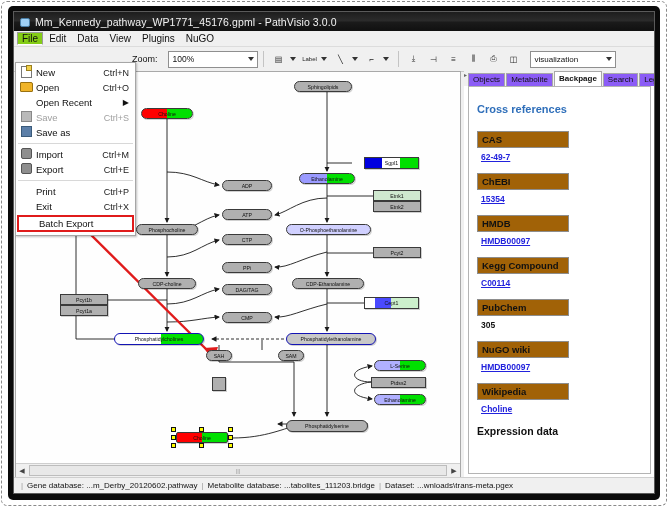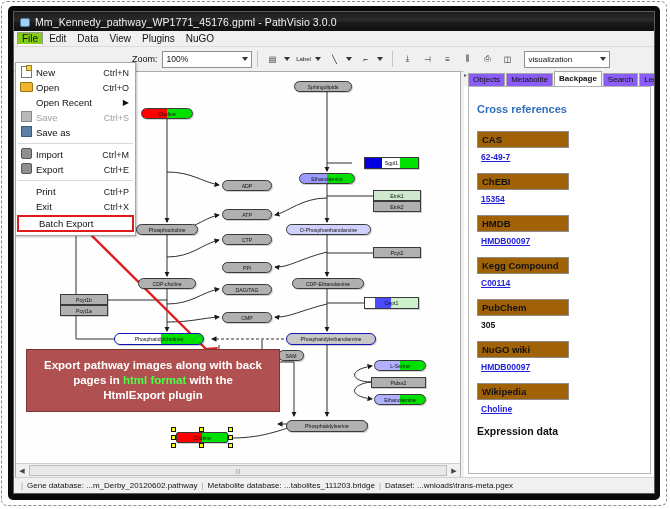--- a/index.html
+++ b/index.html
@@ -29,21 +29,21 @@
   
   #menubar{height:15px;background:#f0f0f0;border-bottom:1px solid #dcdcdc;
      display:flex;align-items:center;padding-left:3px;font-size:10px;color:#101010;}
   #menubar .m{padding:1px 5px;margin-right:1px;white-space:nowrap;}
   #menubar .m.open{background:#84cc16;border:1px solid #9a9a9a;border-bottom-color:#ffffff;
      padding:0px 4px;position:relative;z-index:40;}
 
   
   #toolbar{height:24px;background:#f0f0f0;border-bottom:1px solid #c8c8c8;
      display:flex;align-items:center;padding-left:118px;position:relative;}
-  .tb-zoomlabel{font-size:9px;color:#111;margin-right:4px;}
+  .tb-zoomlabel{font-size:9px;color:#111;margin-right:10px;}
   .tb-combo{width:84px;height:15px;background:#fff;border:1px solid #8f8f8f;
      font-size:8.5px;color:#111;display:flex;align-items:center;padding-left:4px;position:relative;}
   .tb-combo .arrow{position:absolute;right:3px;top:5px;width:0;height:0;
      border-left:3px solid transparent;border-right:3px solid transparent;border-top:4px solid #333;}
   .tb-sep{width:1px;height:16px;background:#c4c4c4;margin:0 5px;}
   .tb-btn{height:18px;min-width:18px;display:flex;align-items:center;justify-content:center;
      margin:0 1px;font-size:8px;color:#222;}
   .tb-drop{width:0;height:0;border-left:3px solid transparent;border-right:3px solid transparent;
      border-top:4px solid #333;margin:0 4px 0 1px;}
   .tb-vis{width:80px;height:15px;background:#fff;border:1px solid #8f8f8f;font-size:8px;
@@ -330,27 +330,20 @@
             <span class="handle" style="left:0;top:0"></span>
             <span class="handle" style="left:28px;top:0"></span>
             <span class="handle" style="left:57px;top:0"></span>
             <span class="handle" style="left:0;top:8px"></span>
             <span class="handle" style="left:57px;top:8px"></span>
             <span class="handle" style="left:0;top:16px"></span>
             <span class="handle" style="left:28px;top:16px"></span>
             <span class="handle" style="left:57px;top:16px"></span>
           </div>
 
-          <div id="callout">
-            <span>Export pathway images along with back</span>
-            <span>
-              <span>pages in </span><span class="hl">html format</span><span> with the</span>
-            </span>
-            <span>HtmlExport plugin</span>
-          </div>
         </div>
 
         <div id="hscroll">
           <span class="arrow">◀</span>
           <span class="thumb">|||</span>
           <span class="arrow">▶</span>
         </div>
       </div>
 
       <div id="rightpanel">

